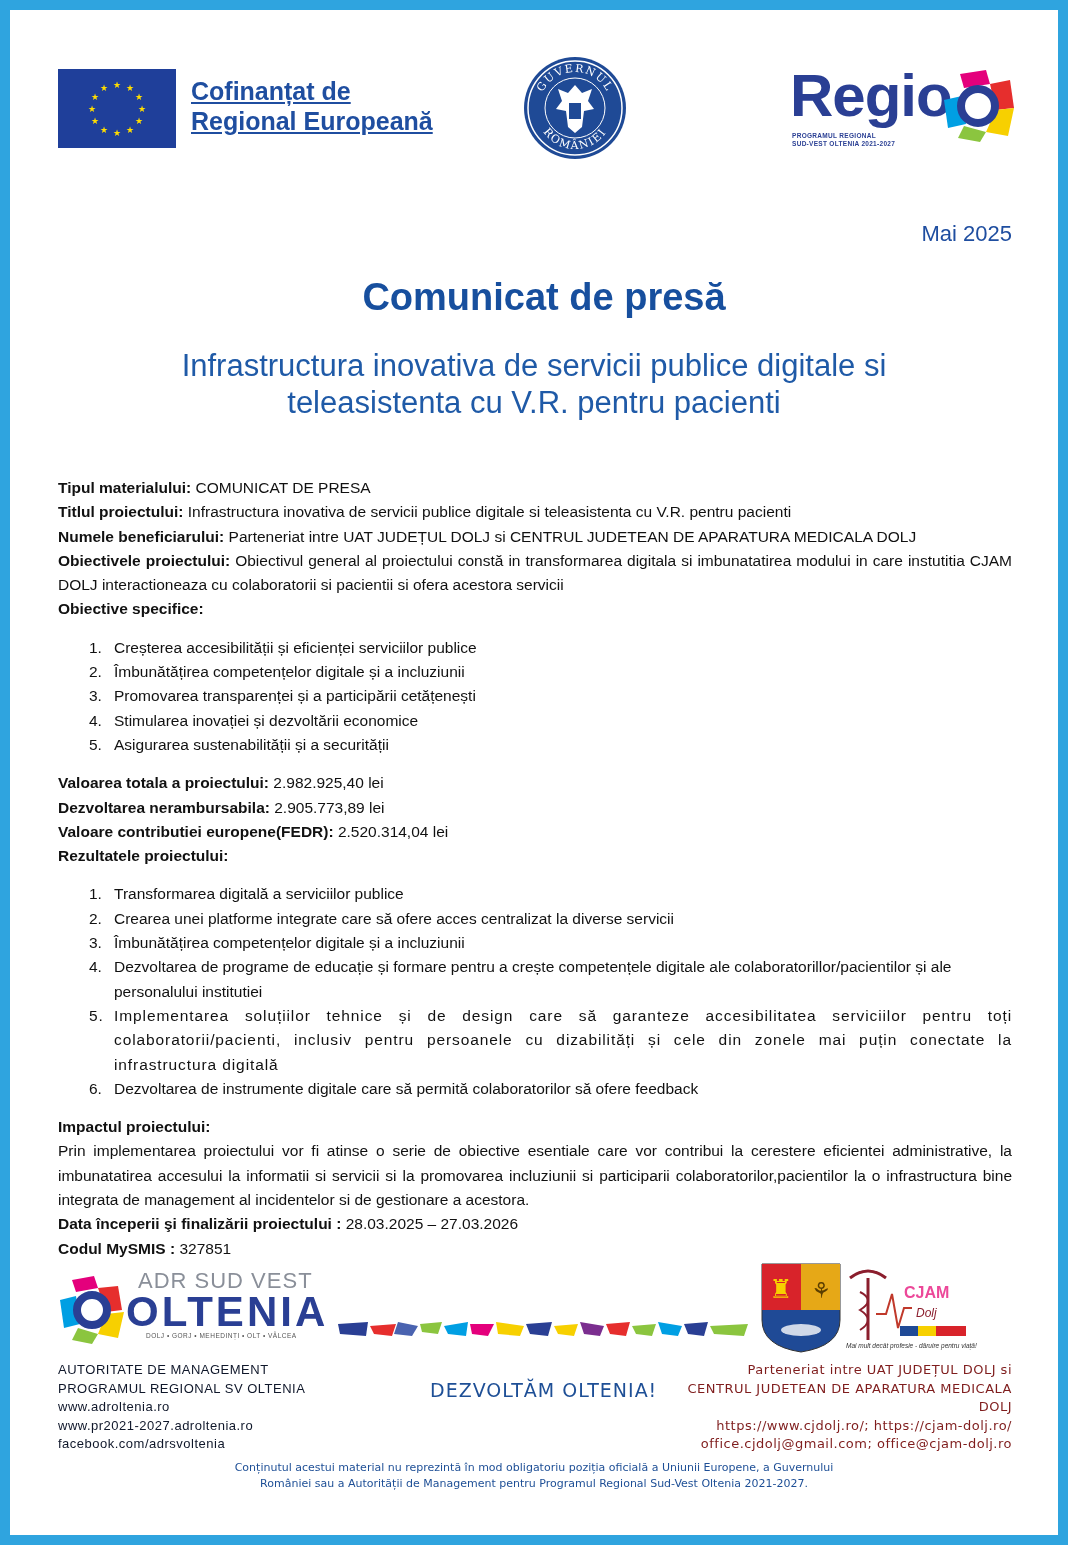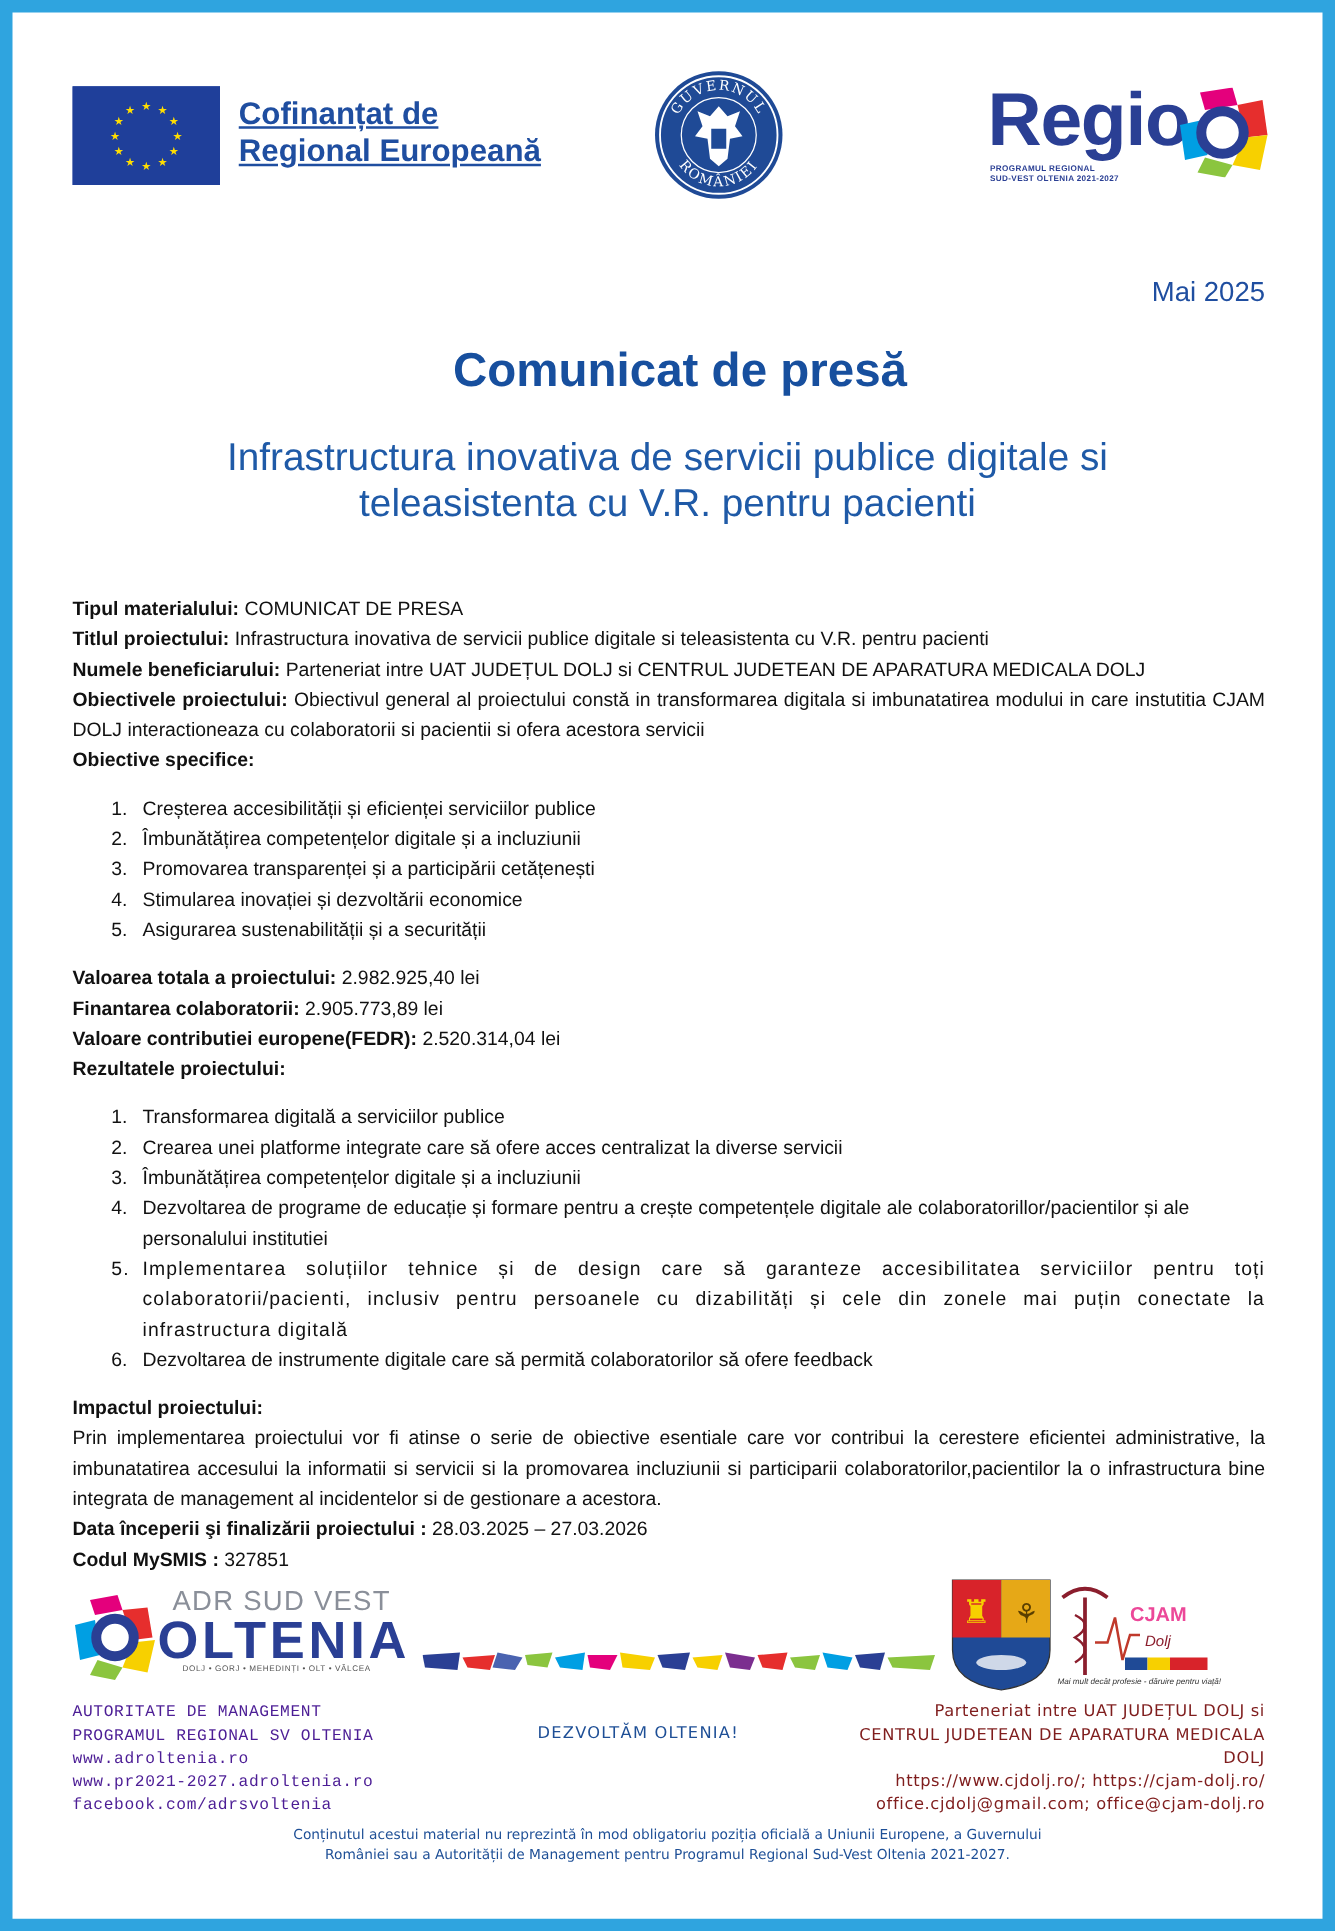--- a/index.html
+++ b/index.html
@@ -57,25 +57,25 @@
   .list li { list-style: none; position: relative; }
   .list li .num { position: absolute; left: -25px; }
   .spaced { letter-spacing: 0.9px; text-align: justify; }
 
   
   .adr-logo { left: 58px; top: 1266px; width: 270px; height: 80px; }
   .stripe { left: 338px; top: 1318px; width: 410px; height: 20px; }
   .coa { left: 760px; top: 1262px; width: 82px; height: 92px; }
   .cjam { left: 846px; top: 1264px; width: 168px; height: 90px; }
   .foot-left {
-    left: 58px; top: 1361px; font-size: 13px; color: #4c1d95; line-height: 18.5px;
-    font-family: Liberation Mono, monospace; letter-spacing: 0.5px;
+    left: 58px; top: 1361px; font-size: 13px; color: #0f172a; line-height: 18.5px;
+    font-family: Liberation Sans, sans-serif; letter-spacing: 0.5px;
   }
   .foot-center {
-    left: 430px; top: 1379px; font-size: 13px; color: #1e4f96;
+    left: 430px; top: 1379px; font-size: 19px; color: #1e4f96;
     font-family: "DejaVu Sans", sans-serif; letter-spacing: 1px;
   }
   .foot-right {
     right: 56px; top: 1361px; font-size: 13px; color: #7f1d1d; line-height: 18.5px;
     text-align: right; width: 330px; font-family: "DejaVu Sans", sans-serif; letter-spacing: 0.5px;
   }
   .disclaimer {
     left: 150px; width: 768px; top: 1460px; text-align: center; font-size: 11px;
     color: #1e4f96; line-height: 16px; font-family: "DejaVu Sans", sans-serif;
   }
@@ -154,21 +154,21 @@
 
   <ol class="list">
     <li><span class="num">1.</span><span>Creșterea accesibilității și eficienței serviciilor publice</span></li>
     <li><span class="num">2.</span><span>Îmbunătățirea competențelor digitale și a incluziunii</span></li>
     <li><span class="num">3.</span><span>Promovarea transparenței și a participării cetățenești</span></li>
     <li><span class="num">4.</span><span>Stimularea inovației și dezvoltării economice</span></li>
     <li><span class="num">5.</span><span>Asigurarea sustenabilității și a securității</span></li>
   </ol>
 
   <span class="field"><b>Valoarea totala a proiectului:</b><span> 2.982.925,40 lei</span></span>
-  <span class="field"><b>Finantarea colaboratorii:</b><span> 2.905.773,89 lei</span></span>
+  <span class="field"><b>Dezvoltarea nerambursabila:</b><span> 2.905.773,89 lei</span></span>
   <span class="field"><b>Valoare contributiei europene(FEDR):</b><span> 2.520.314,04 lei</span></span>
   <span class="field"><b>Rezultatele proiectului:</b></span>
 
   <ol class="list">
     <li><span class="num">1.</span><span>Transformarea digitală a serviciilor publice</span></li>
     <li><span class="num">2.</span><span>Crearea unei platforme integrate care să ofere acces centralizat la diverse servicii</span></li>
     <li><span class="num">3.</span><span>Îmbunătățirea competențelor digitale și a incluziunii</span></li>
     <li><span class="num">4.</span><span>Dezvoltarea de programe de educație și formare pentru a crește competențele digitale ale colaboratorillor/pacientilor și ale personalului institutiei</span></li>
     <li class="spaced"><span class="num">5.</span><span>Implementarea soluțiilor tehnice și de design care să garanteze accesibilitatea serviciilor pentru toți colaboratorii/pacienti, inclusiv pentru persoanele cu dizabilități și cele din zonele mai puțin conectate la infrastructura digitală</span></li>
     <li><span class="num">6.</span><span>Dezvoltarea de instrumente digitale care să permită colaboratorilor să ofere feedback</span></li>

